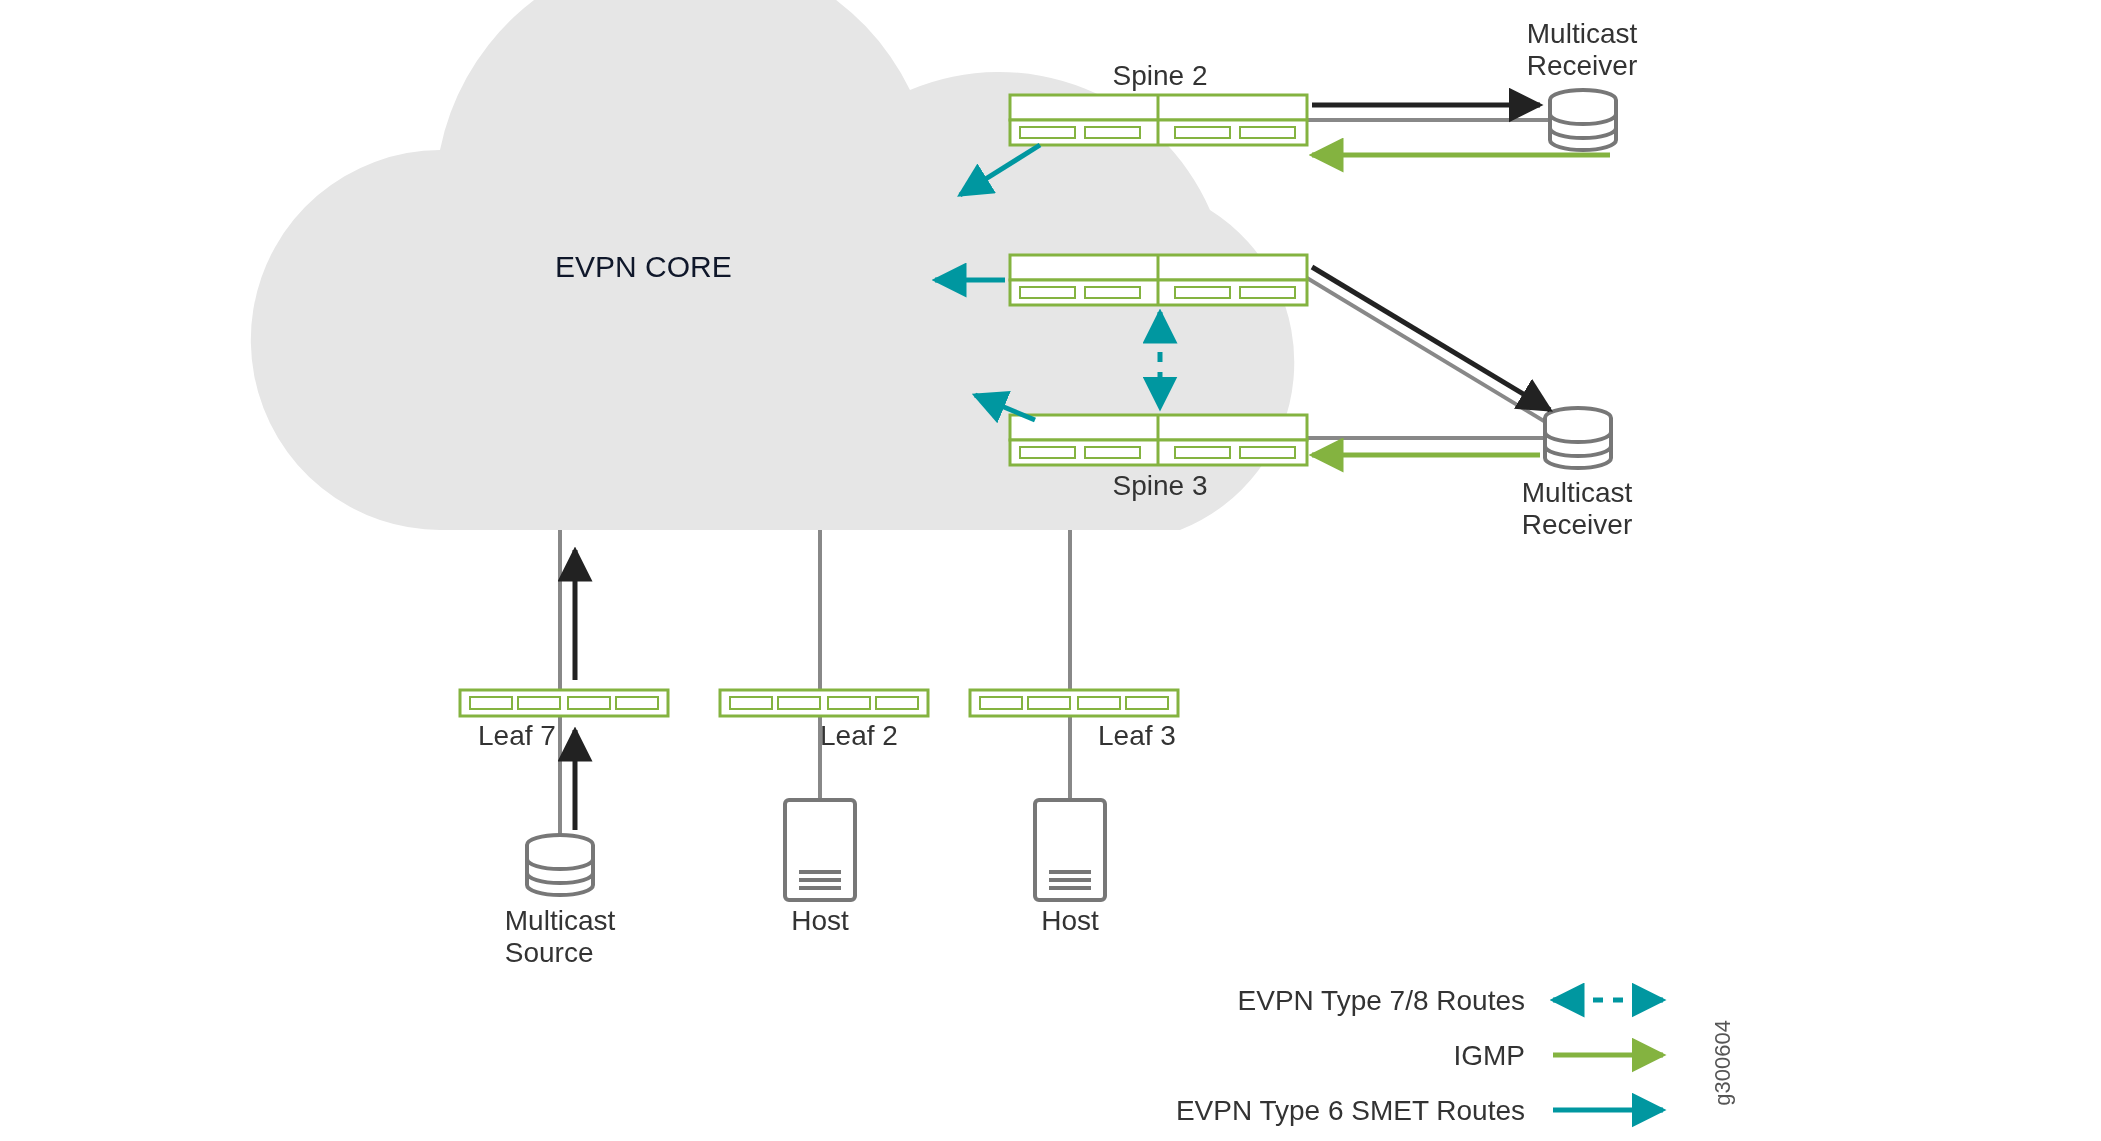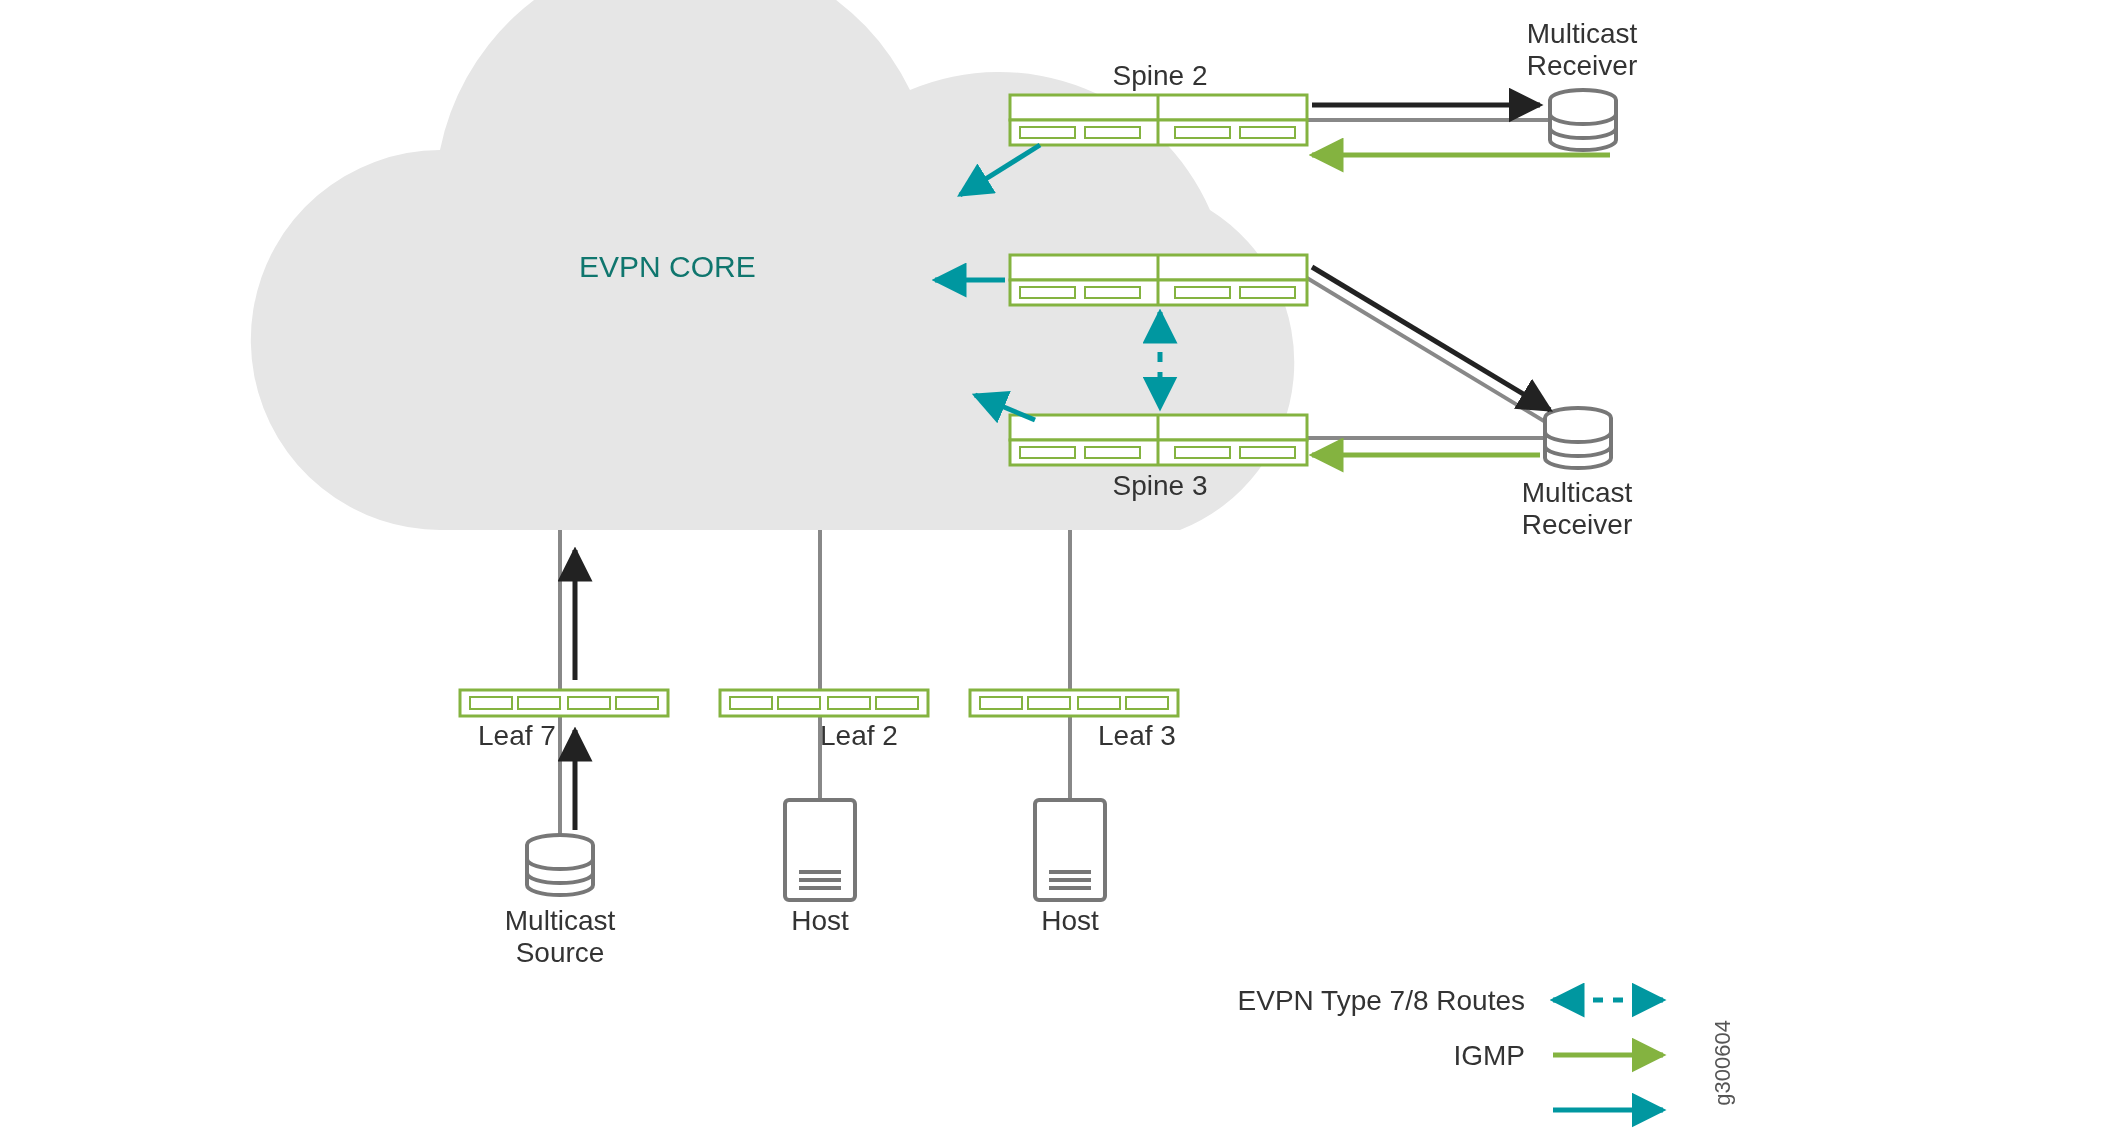--- a/index.html
+++ b/index.html
@@ -1,18 +1,18 @@
 <!DOCTYPE html>
 <html><head>
 <meta charset="utf-8">
 <style>
   html,body{margin:0;padding:0;width:2101px;height:1141px;background:#fff;font-family:Helvetica,Arial,sans-serif;font-size:28px;color:#333}
   #stage{position:relative;width:2101px;height:1141px}
   .lbl{position:absolute;white-space:pre;line-height:1.15}
-  .lbl.center{text-align:center;transform:translate(-50%,0)}
+  .lbl.center{transform:translate(-50%,0)}
   .lbl.right{text-align:right;transform:translate(-100%,0)}
   .vert{position:absolute;writing-mode:vertical-rl;transform:rotate(180deg);font-size:22px;color:#555}
   svg{position:absolute;left:0;top:0}
 </style>
 </head>
 <body>
 
 <div id="stage">
   <svg width="2101" height="1141" viewBox="0 0 2101 1141">
     <defs>
@@ -171,36 +171,37 @@
 
     <line x1="1160" y1="312" x2="1160" y2="408" stroke="#0097A0" stroke-width="5" stroke-dasharray="10 10" marker-start="url(#ah-teal-rev)" marker-end="url(#ah-teal)"></line>
 
     <g>
       <line x1="1553" y1="1000" x2="1663" y2="1000" stroke="#0097A0" stroke-width="5" stroke-dasharray="10 10" marker-start="url(#ah-teal-rev)" marker-end="url(#ah-teal)"></line>
       <line x1="1553" y1="1055" x2="1663" y2="1055" stroke="#84B340" stroke-width="5" marker-end="url(#ah-green)"></line>
       <line x1="1553" y1="1110" x2="1663" y2="1110" stroke="#0097A0" stroke-width="5" marker-end="url(#ah-teal)"></line>
     </g>
   </svg>
 
-  <div class="lbl" style="left:579px;top:250px;font-size:30px;color:#0f766e">EVPN CORE</div>
+  <div class="lbl" style="left:555px;top:250px;font-size:30px;color:#0f172a">EVPN CORE</div>
 
   <div class="lbl center" style="left:1160px;top:60px">Spine 2</div>
   <div class="lbl center" style="left:1160px;top:470px">Spine 3</div>
 
   <div class="lbl" style="left:478px;top:720px">Leaf 7</div>
   <div class="lbl" style="left:820px;top:720px">Leaf 2</div>
   <div class="lbl" style="left:1098px;top:720px">Leaf 3</div>
 
   <div class="lbl center" style="left:560px;top:905px">Multicast
 Source</div>
   <div class="lbl center" style="left:820px;top:905px">Host</div>
   <div class="lbl center" style="left:1070px;top:905px">Host</div>
 
   <div class="lbl center" style="left:1582px;top:18px">Multicast
 Receiver</div>
   <div class="lbl center" style="left:1577px;top:477px">Multicast
 Receiver</div>
 
   <div class="lbl right" style="left:1525px;top:985px">EVPN Type 7/8 Routes</div>
   <div class="lbl right" style="left:1525px;top:1040px">IGMP</div>
+  <div class="lbl right" style="left:1525px;top:1095px">EVPN Type 6 SMET Routes</div>
 
   <div class="vert" style="left:1710px;top:1020px">g300604</div>
 </div>
 
 </body></html>

